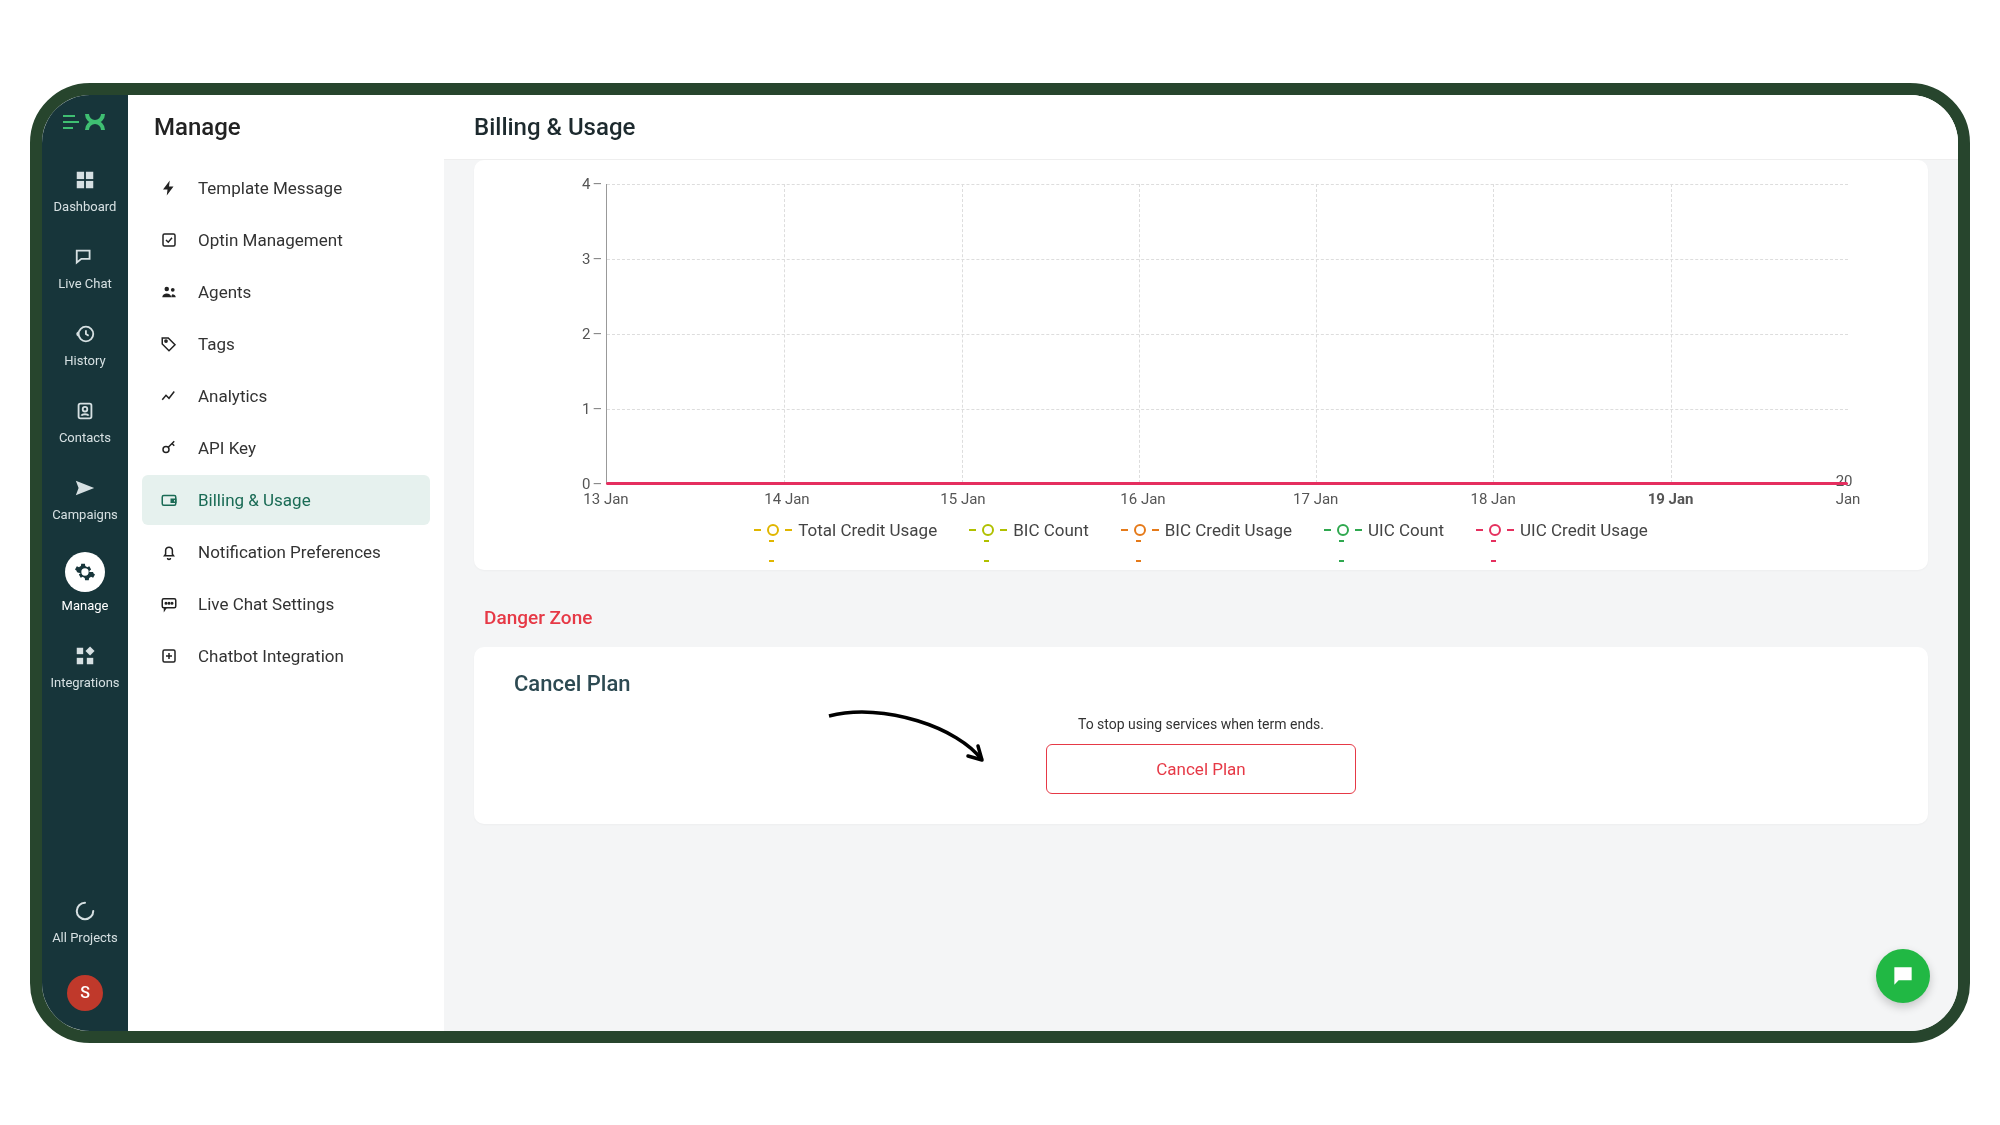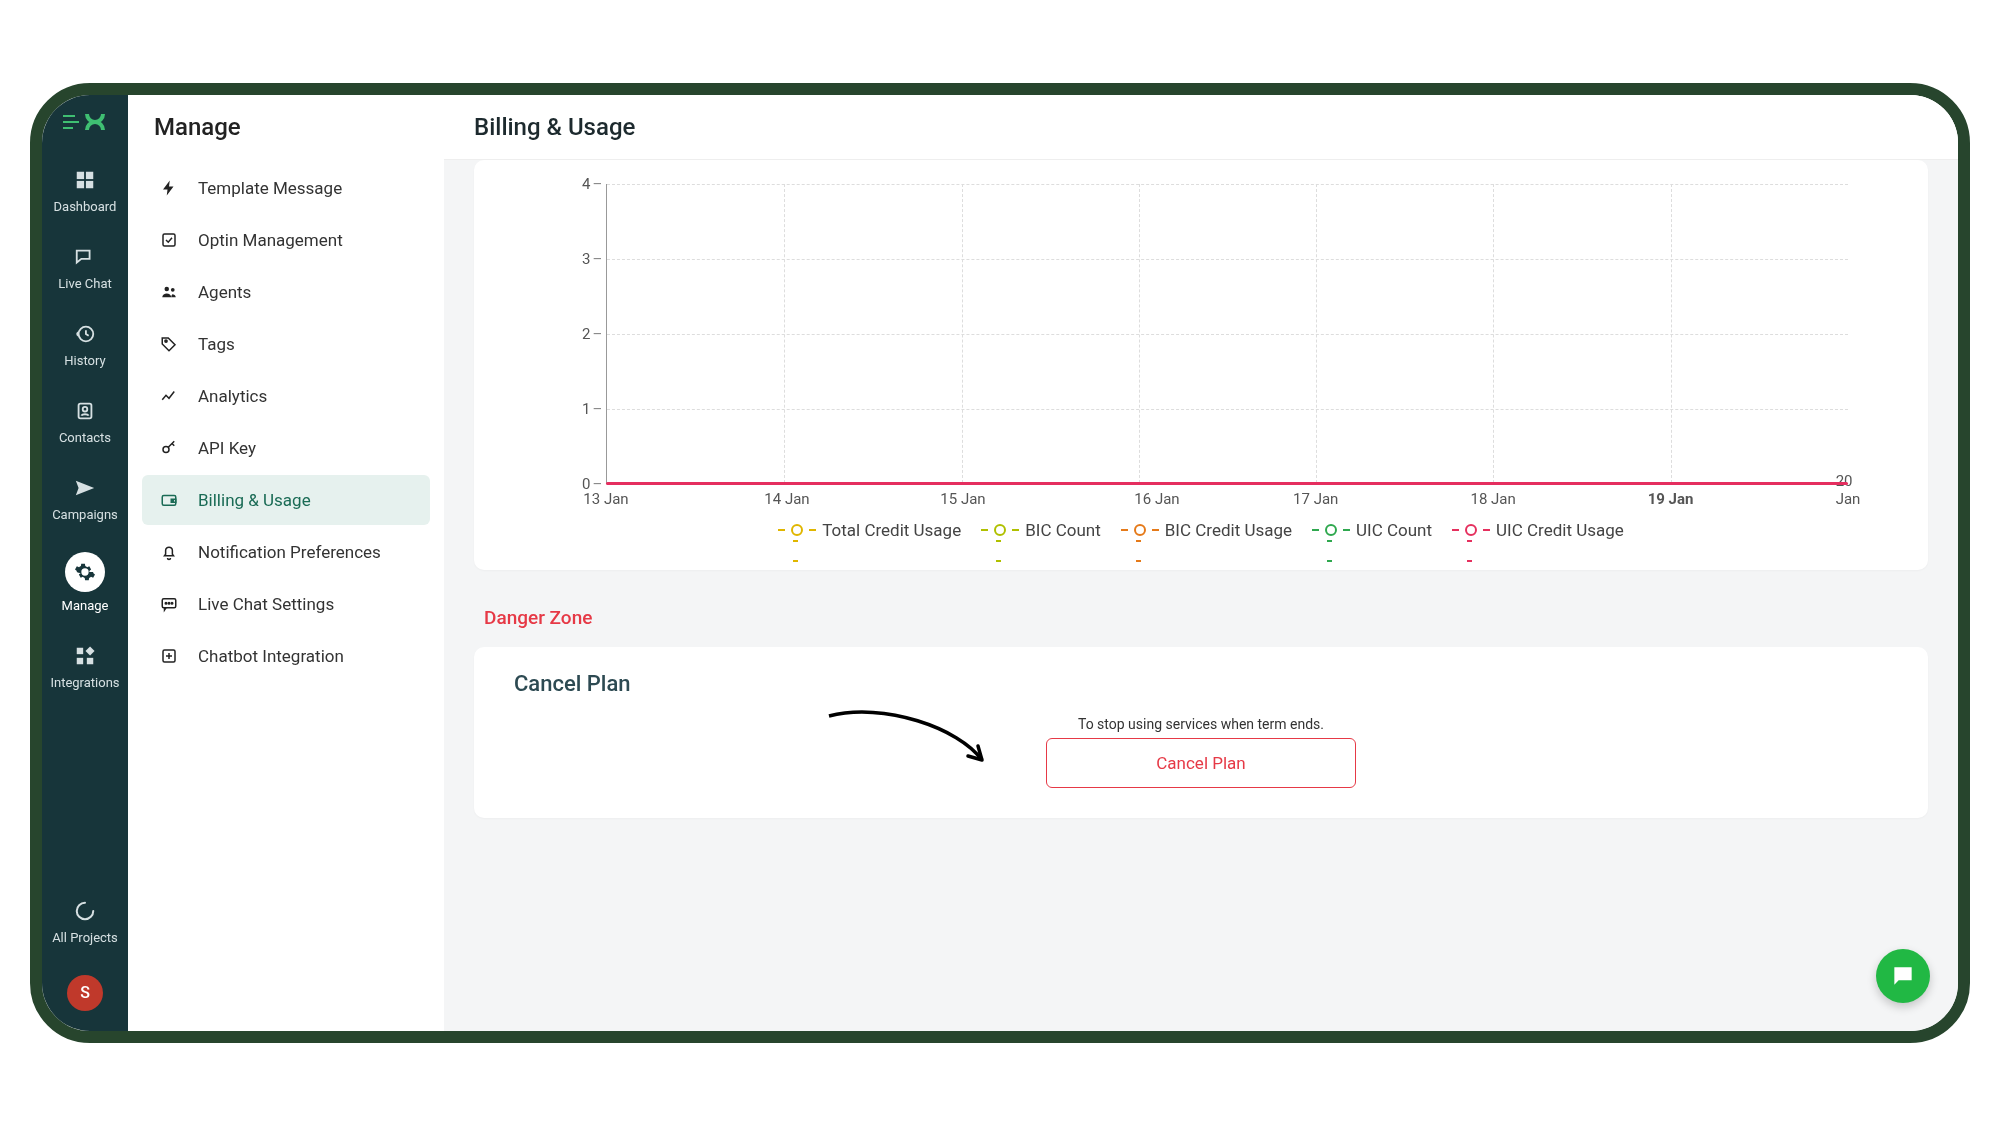--- a/index.html
+++ b/index.html
@@ -155,35 +155,35 @@
 }
 .grid-h { position:absolute; left:0; right:0; border-top:1px dashed #ddd; }
 .grid-v { position:absolute; top:0; bottom:0; border-left:1px dashed #ddd; }
 .ytick { position:absolute; left:28px; font-size:15px; color:#555; transform: translateY(-50%); text-align:right; width:20px;}
 .ytick::after { content:'–'; color:#888; margin-left:2px; }
 .xtick { position:absolute; bottom:-4px; font-size:15px; color:#555; transform: translateX(-50%); }
 .flatline {
   position:absolute; left:52px; right:0; height:3px; background:#e52e5f; border-radius:2px;
 }
 .legend {
-  display:flex; justify-content:center; gap:20px; font-size:17px; color:#444; flex-wrap:wrap;
+  display:flex; justify-content:center; gap:32px; font-size:17px; color:#444; flex-wrap:wrap;
 }
 .legend .lg { display:flex; align-items:center; gap:6px; }
 .legend .dot {
   width:12px; height:12px; border-radius:50%; border:2px solid; background:#fff;
 }
 .dot::before, .dot::after {
   content:''; width:5px; height:2px; background:currentColor; display:inline-block;
 }
 .lg .dash { width:7px; height:2px; display:inline-block; }
 
 .danger-title { color:#e63946; font-size:19px; font-weight:500; margin: 12px 0 18px 10px; }
 .cancel-card h3 { color:#2d4a52; font-size:22px; font-weight:500; margin-bottom:20px; }
 .cancel-body { display:flex; flex-direction:column; align-items:center; position:relative; }
-.cancel-desc { font-size:14px; color:#333; margin-bottom:6px; }
+.cancel-desc { font-size:14px; color:#333; margin-bottom:12px; }
 .cancel-btn {
   border:1px solid #e63946; color:#e63946; background:#fff;
   padding:14px 0; width:310px; text-align:center; border-radius:6px;
   font-size:17px; cursor:pointer;
 }
 .arrow-svg { position:absolute; left:310px; top:-8px; pointer-events:none; }
 
 .fab {
   position:absolute; right:28px; bottom:28px;
   width:54px; height:54px; border-radius:50%;
@@ -415,21 +415,21 @@
               <div class="ytick" style="top: 300px;">0</div>
               <div class="ytick" style="top: 225px;">1</div>
               <div class="ytick" style="top: 150px;">2</div>
               <div class="ytick" style="top: 75px;">3</div>
               <div class="ytick" style="top: 0px;">4</div>
             </div>
           <div id="xticks">
               <div class="xtick" style="left: 52px;">13 Jan</div>
               <div class="xtick" style="left: 233px;">14 Jan</div>
               <div class="xtick" style="left: 409px; margin-top: 28px;">15 Jan</div>
-              <div class="xtick" style="left: 603px; text-align: right;">16 Jan</div>
+              <div class="xtick" style="left: 589px; text-align: right;">16 Jan</div>
               <div class="xtick" style="left: 761.714px;">17 Jan</div>
               <div class="xtick" style="left: 939.143px; margin-top: 9px;">18 Jan</div>
               <div class="xtick" style="left: 1116.57px; font-weight: bold;">19 Jan</div>
               <div class="xtick" style="left: 1294px;">20 Jan</div>
             </div>
           <div class="flatline" id="flatline" style="top: 298px;"></div>
         </div>
         <div class="legend" id="legend">
             <div class="lg">
               <span class="dash" style="background:#e0b600"></span>

